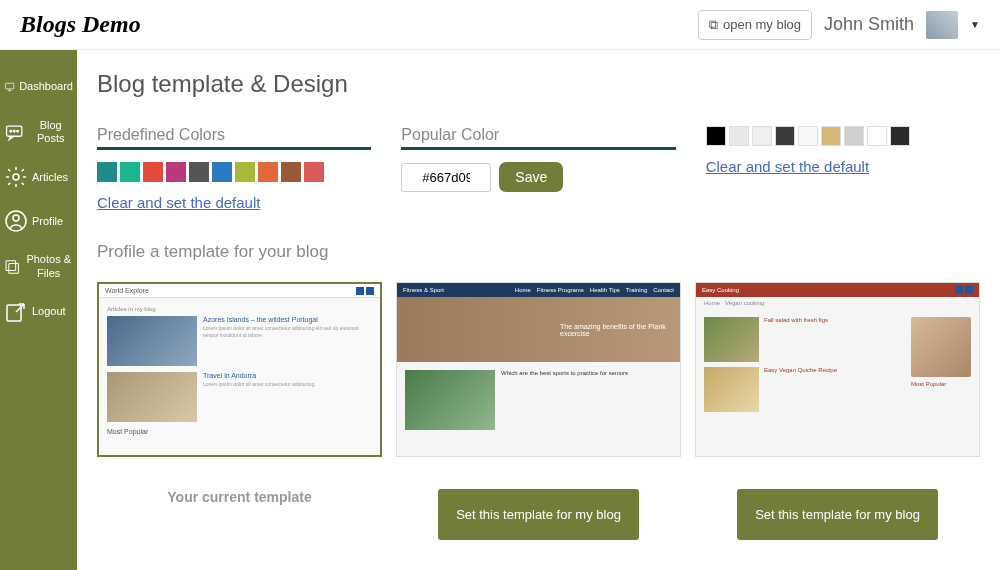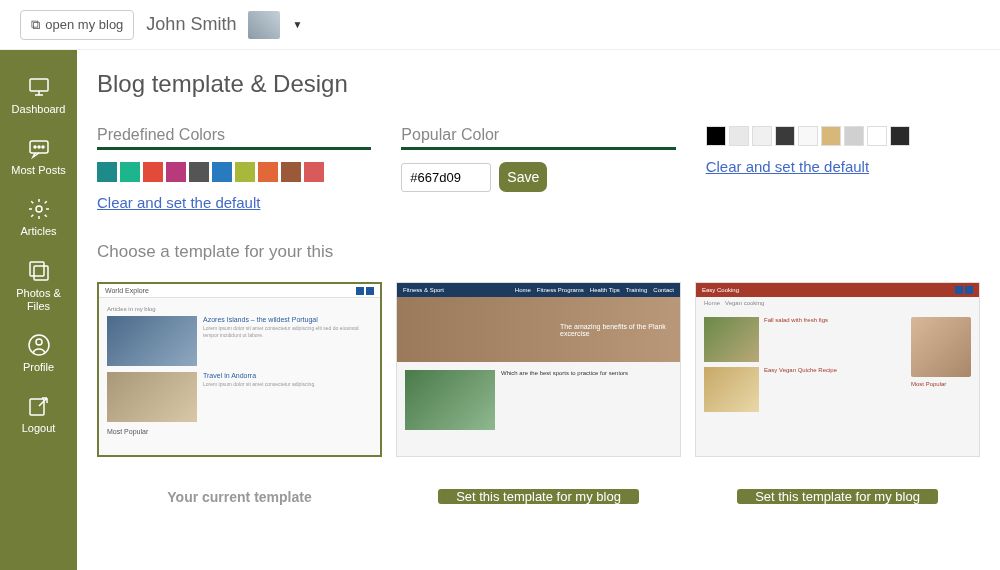--- a/index.html
+++ b/index.html
@@ -8,46 +8,46 @@
 .header { height: 50px; display: flex; align-items: center; justify-content: space-between; padding: 0 20px; border-bottom: 1px solid #eee; }
 .logo { font-family: "Brush Script MT", cursive; font-size: 24px; font-weight: bold; font-style: italic; }
 .header-right { display: flex; align-items: center; gap: 12px; }
 .open-blog-btn { border: 1px solid #ccc; background: #fff; padding: 6px 10px; border-radius: 4px; font-size: 13px; color: #555; cursor: pointer; display: flex; align-items: center; gap: 5px; }
 .user-name { font-size: 18px; color: #666; }
 .avatar { width: 32px; height: 28px; background: linear-gradient(45deg,#8a9ba8,#c5d0d8); border-radius: 2px; }
 .caret-down { font-size: 10px; color: #333; }
 
 .main { display: flex; height: 520px; }
 .sidebar { width: 77px; background: #737d3a; display: flex; flex-direction: column; padding-top: 15px; }
-.sidebar-item { display: flex; flex-direction: column; align-items: center; gap: 4px; padding: 10px 4px; cursor: pointer; color: #fff; }
+.sidebar-item { display: flex; flex-direction: row; align-items: center; gap: 4px; padding: 10px 4px; cursor: pointer; color: #fff; }
 .sidebar-item .icon { width: 24px; height: 24px; }
 .sidebar-item .label { font-size: 11px; text-align: center; line-height: 1.2; }
 
 .content { flex: 1; padding: 20px 20px 20px 20px; overflow-y: auto; }
 .page-title { font-size: 24px; color: #555; font-weight: 400; margin-bottom: 28px; }
 
 .row { display: flex; gap: 30px; margin-bottom: 30px; }
 .section { flex: 1; }
 .section-title { font-size: 16px; color: #888; font-weight: 400; margin-bottom: 12px; padding-bottom: 3px; border-bottom: 3px solid #14532d; }
 .swatches { display: flex; gap: 3px; margin-bottom: 12px; flex-wrap: wrap; }
 .swatch { width: 20px; height: 20px; cursor: pointer; }
 .bg-swatch { width: 20px; height: 20px; cursor: pointer; border: 1px solid #ddd; }
 .clear-link { color: #4169c7; text-decoration: underline; font-size: 15px; cursor: pointer; }
 
 .accent-row { display: flex; gap: 8px; align-items: center; }
-.hex-input { border: 1px solid #ccc; padding: 6px 8px; font-size: 13px; width: 90px; border-radius: 3px; }
-.save-btn { background: #737d3a; color: #fff; border: none; padding: 7px 8px; font-size: 14px; border-radius: 7px; cursor: pointer; text-align: center; }
+.hex-input { border: 1px solid #ccc; padding: 6px 20px; font-size: 13px; width: 90px; border-radius: 3px; }
+.save-btn { background: #737d3a; color: #fff; border: none; padding: 7px 16px; font-size: 14px; border-radius: 7px; cursor: pointer; text-align: center; }
 
 .templates-title { font-size: 17px; color: #888; font-weight: 400; margin-bottom: 20px; }
 .templates { display: flex; gap: 14px; }
 .template-card { flex: 1; display: flex; flex-direction: column; align-items: center; gap: 14px; }
 .template-thumb { width: 100%; height: 175px; border: 1px solid #ddd; background: #f5f5f5; position: relative; overflow: hidden; }
 .template-thumb.active { border: 2px solid #737d3a; }
 .current-label { font-size: 14px; color: #999; font-weight: 600; margin-top: 18px;}
-.set-btn { background: #737d3a; color: #fff; border: none; padding: 0 18px; font-size: 13px; border-radius: 3px; cursor: pointer; margin-top: 18px;}
+.set-btn { background: #737d3a; color: #fff; border: none; padding: 18px 18px; font-size: 13px; border-radius: 3px; cursor: pointer; margin-top: 18px;}
 
 
 .thumb1 .tbar{height:14px;background:#fff;border-bottom:1px solid #e0e0e0;display:flex;align-items:center;padding:0 6px;font-size:7px;color:#555}
 .thumb1 .soc{margin-left:auto;display:flex;gap:2px}.thumb1 .soc i{width:8px;height:8px;background:#1e56a0}
 .thumb1 .body{padding:8px;background:#f9f9f9;height:160px}
 .thumb1 .crumb{font-size:6px;color:#888;margin-bottom:4px}
 .thumb1 .post{display:flex;gap:6px;margin-bottom:6px}
 .thumb1 .post .img{width:90px;height:50px;background:linear-gradient(135deg,#4a6a8a,#8fa8c0)}
 .thumb1 .post .txt{flex:1}.thumb1 .post .h{font-size:7px;color:#2a5aa0;margin-bottom:2px}
 .thumb1 .post .p{font-size:5px;color:#999;line-height:1.3}
@@ -66,20 +66,21 @@
 .thumb3 .col1{flex:1}.thumb3 .col2{width:60px}
 .thumb3 .post{display:flex;gap:5px;margin-bottom:5px}
 .thumb3 .post .img{width:55px;height:45px;background:linear-gradient(135deg,#6a8a4a,#b8a878)}
 .thumb3 .post .h{font-size:6px;color:#a63a2a}
 .thumb3 .pimg{width:60px;height:60px;background:linear-gradient(135deg,#d8b898,#a88868);border-radius:2px}
 </style>
 </head>
 <body>
 
 <div class="header">
+  <div class="logo">Blogs Demo</div>
   <div class="header-right">
     <button class="open-blog-btn">
       <span>⧉</span>
       <span>open my blog</span>
     </button>
     <span class="user-name">John Smith</span>
     <div class="avatar"></div>
     <span class="caret-down">▼</span>
   </div>
 </div>
@@ -95,43 +96,43 @@
       <span class="label">Dashboard</span>
     </div>
     <div class="sidebar-item">
       <svg class="icon" viewBox="0 0 24 24" fill="none" stroke="#fff" stroke-width="1.5">
           <rect x="3" y="5" width="18" height="12" rx="2"></rect>
           <path d="M8 17 L6 21 L12 17"></path>
           <circle cx="8" cy="11" r="1" fill="#fff"></circle>
           <circle cx="12" cy="11" r="1" fill="#fff"></circle>
           <circle cx="16" cy="11" r="1" fill="#fff"></circle>
         </svg>
-      <span class="label">Most Posts</span>
+      <span class="label">Blog Posts</span>
     </div>
     <div class="sidebar-item">
       <svg class="icon" viewBox="0 0 24 24" fill="none" stroke="#fff" stroke-width="1.5">
           <circle cx="12" cy="12" r="3"></circle>
           <path d="M12 2v3M12 19v3M4.2 4.2l2.1 2.1M17.7 17.7l2.1 2.1M2 12h3M19 12h3M4.2 19.8l2.1-2.1M17.7 6.3l2.1-2.1"></path>
         </svg>
       <span class="label">Articles</span>
-    </div>
-    <div class="sidebar-item">
-      <svg class="icon" viewBox="0 0 24 24" fill="none" stroke="#fff" stroke-width="1.5">
-          <rect x="7" y="7" width="14" height="14" rx="1"></rect>
-          <rect x="3" y="3" width="14" height="14" rx="1"></rect>
-        </svg>
-      <span class="label">Photos &amp; Files</span>
     </div>
     <div class="sidebar-item">
       <svg class="icon" viewBox="0 0 24 24" fill="none" stroke="#fff" stroke-width="1.5">
           <circle cx="12" cy="12" r="10"></circle>
           <circle cx="12" cy="9" r="3"></circle>
           <path d="M6 20c1-3 4-4 6-4s5 1 6 4"></path>
         </svg>
       <span class="label">Profile</span>
+    </div>
+    <div class="sidebar-item">
+      <svg class="icon" viewBox="0 0 24 24" fill="none" stroke="#fff" stroke-width="1.5">
+          <rect x="7" y="7" width="14" height="14" rx="1"></rect>
+          <rect x="3" y="3" width="14" height="14" rx="1"></rect>
+        </svg>
+      <span class="label">Photos &amp; Files</span>
     </div>
     <div class="sidebar-item">
       <svg class="icon" viewBox="0 0 24 24" fill="none" stroke="#fff" stroke-width="1.5">
           <rect x="3" y="5" width="14" height="16" rx="1"></rect>
           <path d="M12 12 L20 4 M20 4 L20 9 M20 4 L15 4"></path>
         </svg>
       <span class="label">Logout</span>
     </div>
   </div>
 
@@ -173,21 +174,21 @@
             <div class="bg-swatch" style="background: rgb(248, 248, 248);"></div>
             <div class="bg-swatch" style="background: rgb(216, 184, 120);"></div>
             <div class="bg-swatch" style="background: rgb(208, 208, 208);"></div>
             <div class="bg-swatch" style="background: rgb(255, 255, 255);"></div>
             <div class="bg-swatch" style="background: rgb(42, 42, 42);"></div>
           </div>
         <a class="clear-link">Clear and set the default</a>
       </div>
     </div>
 
-    <div class="templates-title">Choose a template for your this</div>
+    <div class="templates-title">Profile a template for your blog</div>
 
     <div class="templates">
       <div class="template-card">
         <div class="template-thumb active thumb1">
           <div class="tbar">
               <span>World Explore</span>
               <div class="soc">
                 <i></i>
                 <i></i>
               </div>

